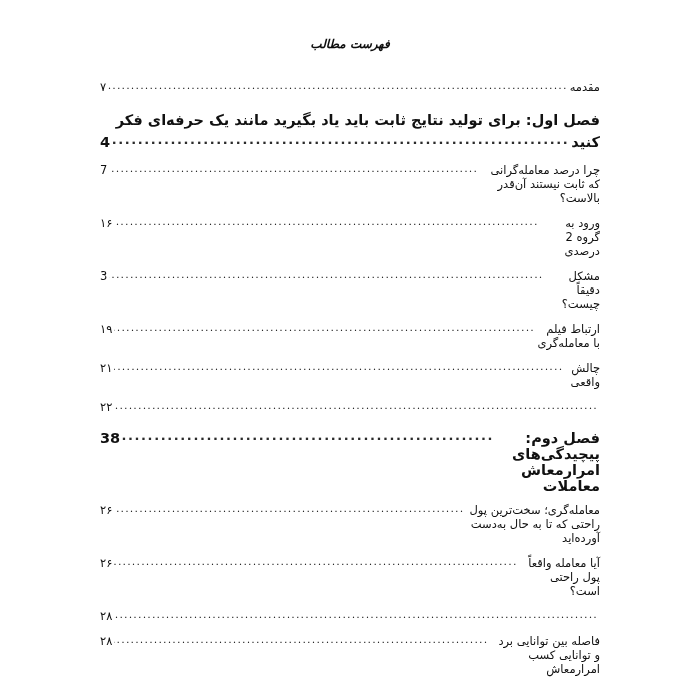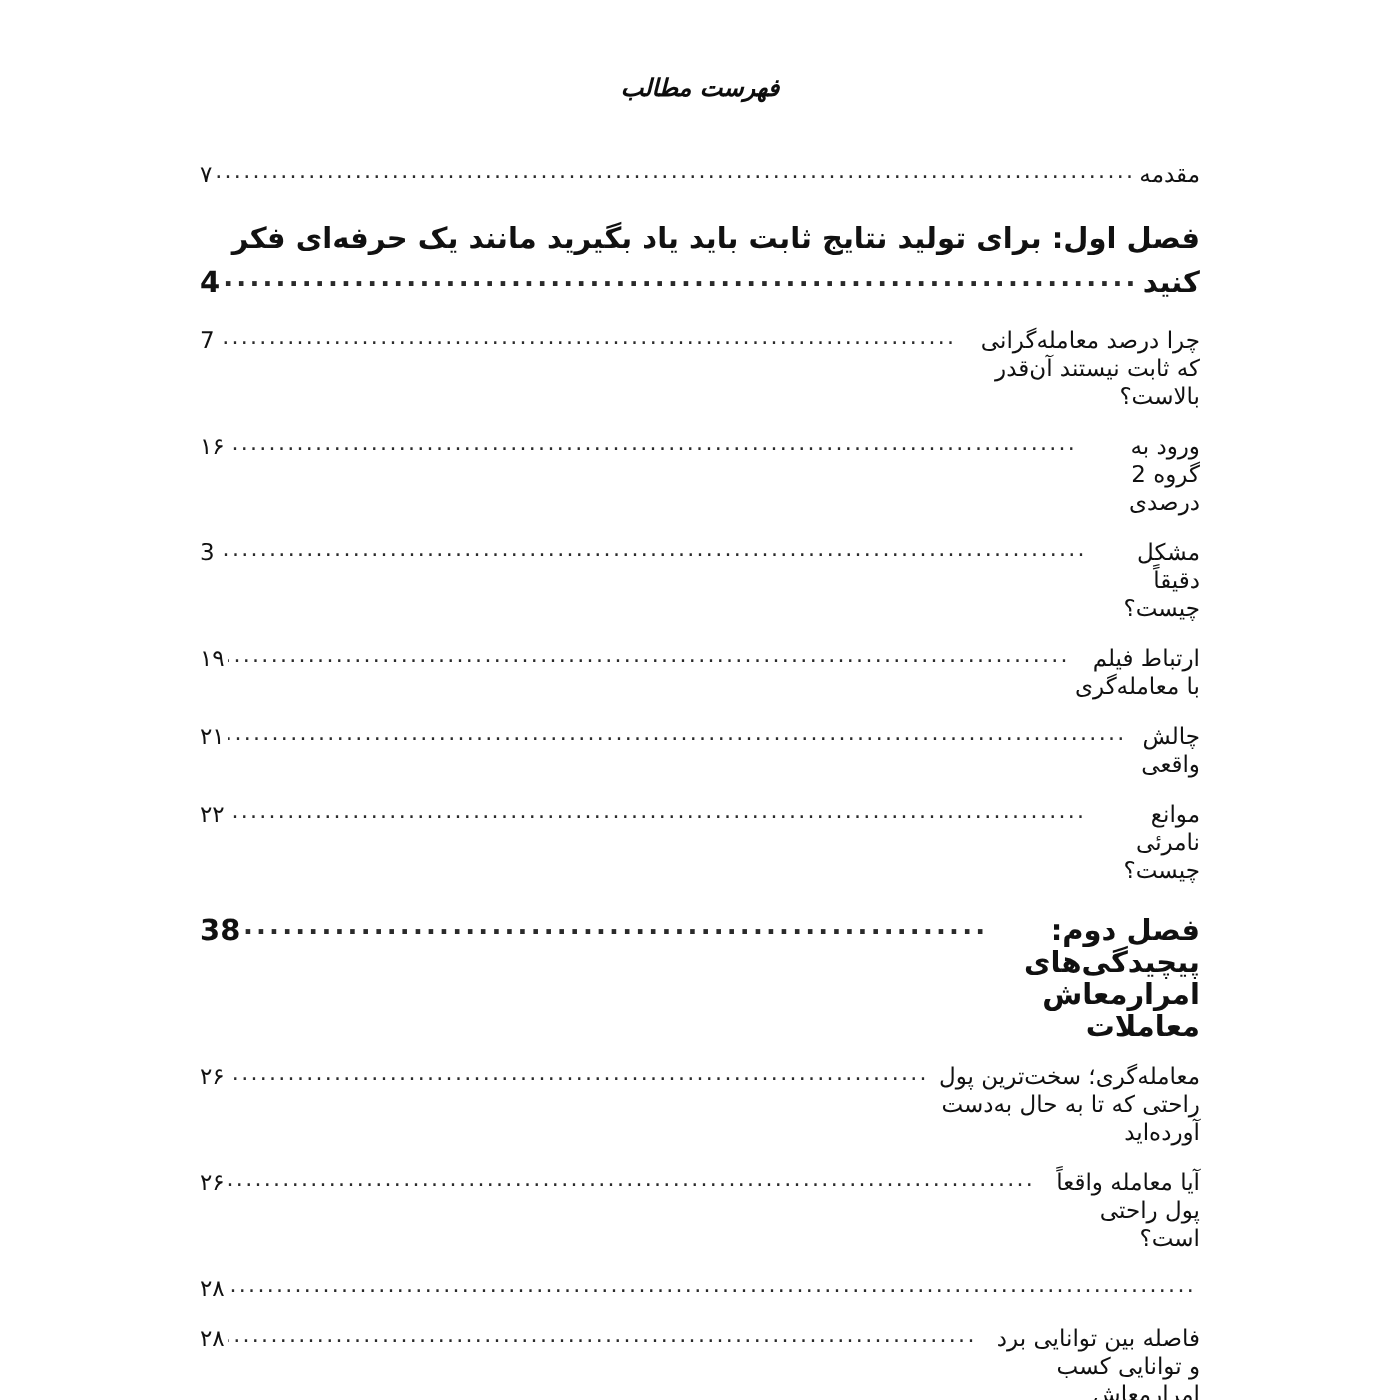--- a/index.html
+++ b/index.html
@@ -209,21 +209,20 @@
     <li class="toc-entry lvl-sub">
       <div class="row">
         <span class="label">چالش واقعی</span>
         <span class="leader"></span>
         <span class="pageno">۲۱</span>
       </div>
     </li>
 
     <li class="toc-entry lvl-sub">
       <div class="row">
-        <span class="label">موانع نامرئی چیست؟</span>
         <span class="leader"></span>
         <span class="pageno">۲۲</span>
       </div>
     </li>
 
     <li class="toc-entry lvl-chapter">
       <div class="row">
         <span class="label">فصل دوم: پیچیدگی‌های امرارمعاش معاملات</span>
         <span class="leader"></span>
         <span class="pageno">38</span>

